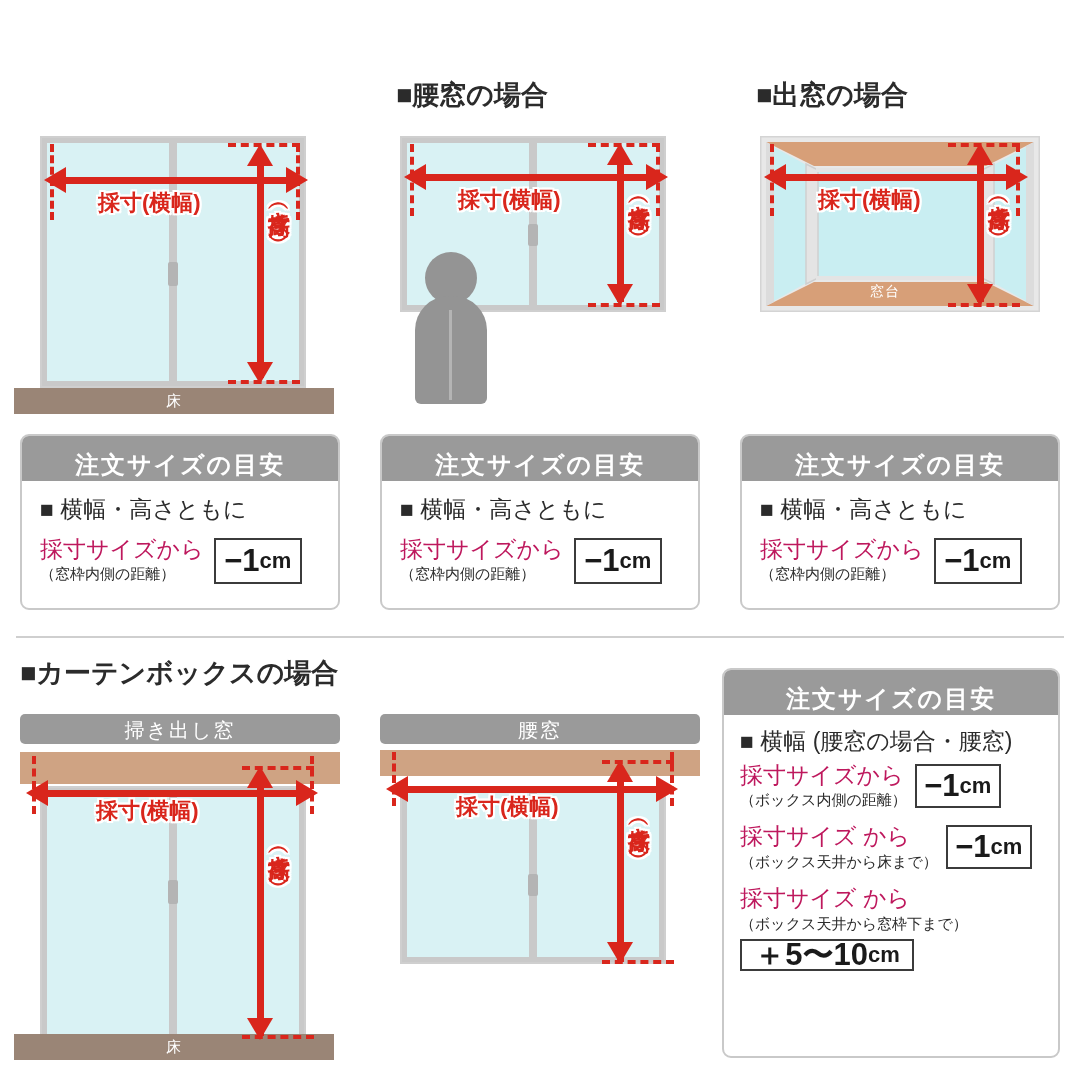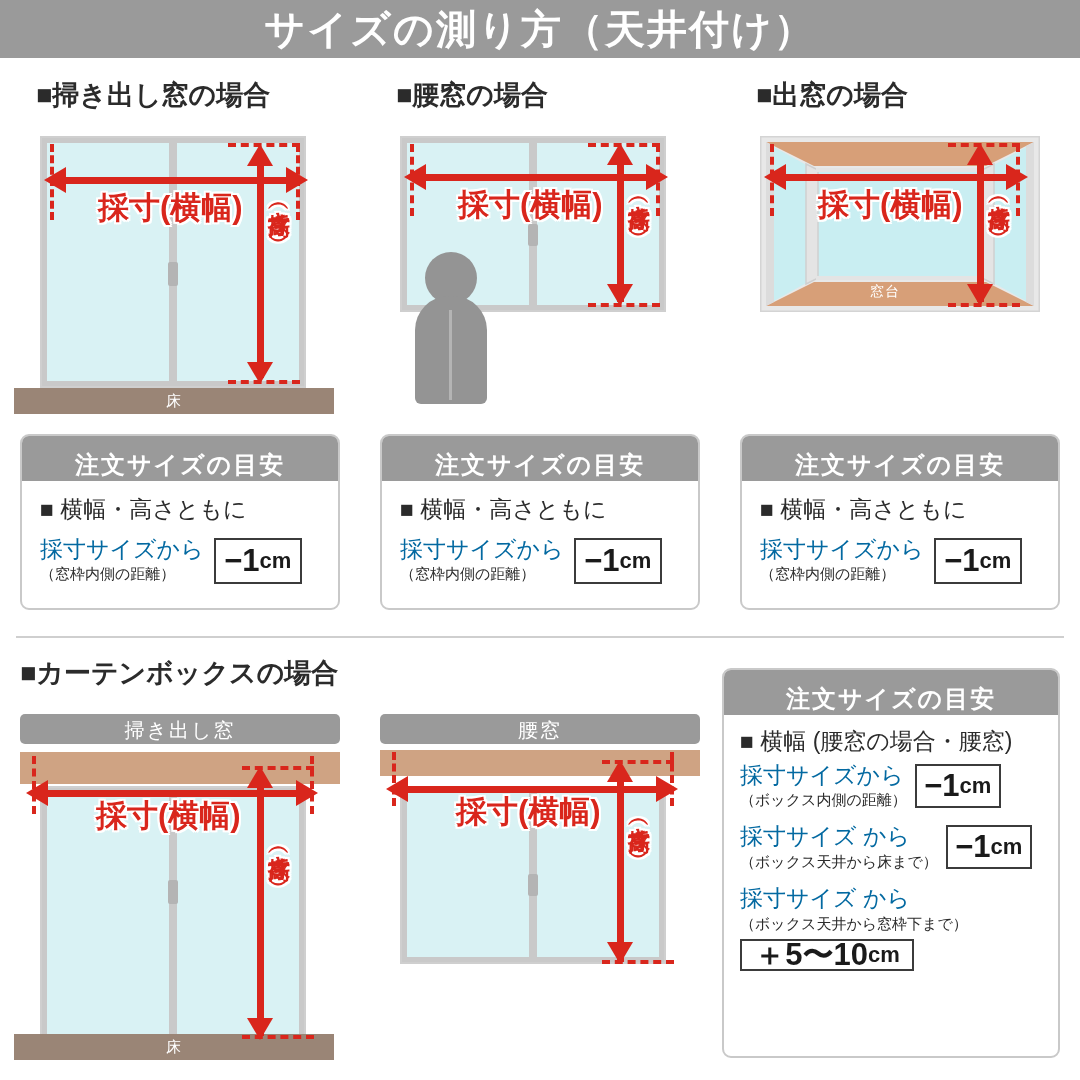--- a/index.html
+++ b/index.html
@@ -61,21 +61,21 @@
   .head{position:absolute;width:0;height:0;}
   .head-l{border-top:13px solid transparent;border-bottom:13px solid transparent;border-right:22px solid #d9261c;}
   .head-r{border-top:13px solid transparent;border-bottom:13px solid transparent;border-left:22px solid #d9261c;}
   .head-u{border-left:13px solid transparent;border-right:13px solid transparent;border-bottom:22px solid #d9261c;}
   .head-d{border-left:13px solid transparent;border-right:13px solid transparent;border-top:22px solid #d9261c;}
 
   .dash-v{position:absolute;width:0;border-left:4px dashed #d9261c;}
   .dash-h{position:absolute;height:0;border-top:4px dashed #d9261c;}
 
   .lbl-h{
-    position:absolute;color:#d9261c;font-size:31px;font-weight:700;
+    position:absolute;color:#d9261c;font-size:22px;font-weight:700;
     white-space:nowrap;line-height:1;
     text-shadow:-2px -2px 0 #fff,2px -2px 0 #fff,-2px 2px 0 #fff,2px 2px 0 #fff,
                  0 -2px 0 #fff,0 2px 0 #fff,-2px 0 0 #fff,2px 0 0 #fff;
   }
   .lbl-v{
     position:absolute;color:#d9261c;font-size:22px;font-weight:700;
     writing-mode:vertical-rl;text-orientation:upright;
     line-height:1.05;white-space:nowrap;
     text-shadow:-2px -2px 0 #fff,2px -2px 0 #fff,-2px 2px 0 #fff,2px 2px 0 #fff,
                  0 -2px 0 #fff,0 2px 0 #fff,-2px 0 0 #fff,2px 0 0 #fff;
@@ -93,42 +93,38 @@
     overflow:hidden;
   }
   .obox-head{
     background:#9a9a9a;height:45px;
     display:flex;align-items:flex-end;justify-content:center;
   }
   .obox-head span{color:#ffffff;font-size:24px;font-weight:700;letter-spacing:2px;}
   .obox-body{position:relative;padding:14px 18px 0 18px;}
   .ol-title{font-size:23px;color:#2b2b2b;line-height:1.25;white-space:nowrap;}
   .ol-row{display:flex;align-items:flex-start;}
-  .ol-main{font-size:23px;color:#0369a1;line-height:1.2;white-space:nowrap;}
+  .ol-main{font-size:23px;color:#be185d;line-height:1.2;white-space:nowrap;}
   .ol-sub{font-size:15px;color:#2b2b2b;line-height:1.2;white-space:nowrap;margin-top:2px;}
   .chip{
     box-sizing:border-box;border:2px solid #3b3b3b;background:#fff;
     display:flex;align-items:center;justify-content:center;
     font-weight:700;color:#1a1a1a;white-space:nowrap;
   }
   .chip-num{font-size:31px;}
   .chip-unit{font-size:22px;}
 
   .divider{position:absolute;background:#cfcfcf;}
 </style>
 </head>
 <body>
 
 <div class="page">
 
-  <div class="header">
-    <div class="header-title">サイズの測り方（天井付け）</div>
-  </div>
-
-  <div class="cap" style="left:36px;top:82px;">■掃き出し窓の場合</div>
+
   <div class="cap" style="left:396px;top:82px;">■腰窓の場合</div>
   <div class="cap" style="left:756px;top:82px;">■出窓の場合</div>
 
   <div>
     <div class="frame" style="left:40px;top:136px;width:266px;height:252px;"></div>
     <div class="glass" style="left:47px;top:143px;width:122px;height:238px;"></div>
     <div class="glass" style="left:177px;top:143px;width:122px;height:238px;"></div>
     <div class="mullion" style="left:169px;top:138px;width:8px;height:248px;"></div>
     <div class="handle" style="left:168px;top:262px;width:10px;height:24px;"></div>
     <div class="floorbar" style="left:14px;top:388px;width:320px;height:26px;">

